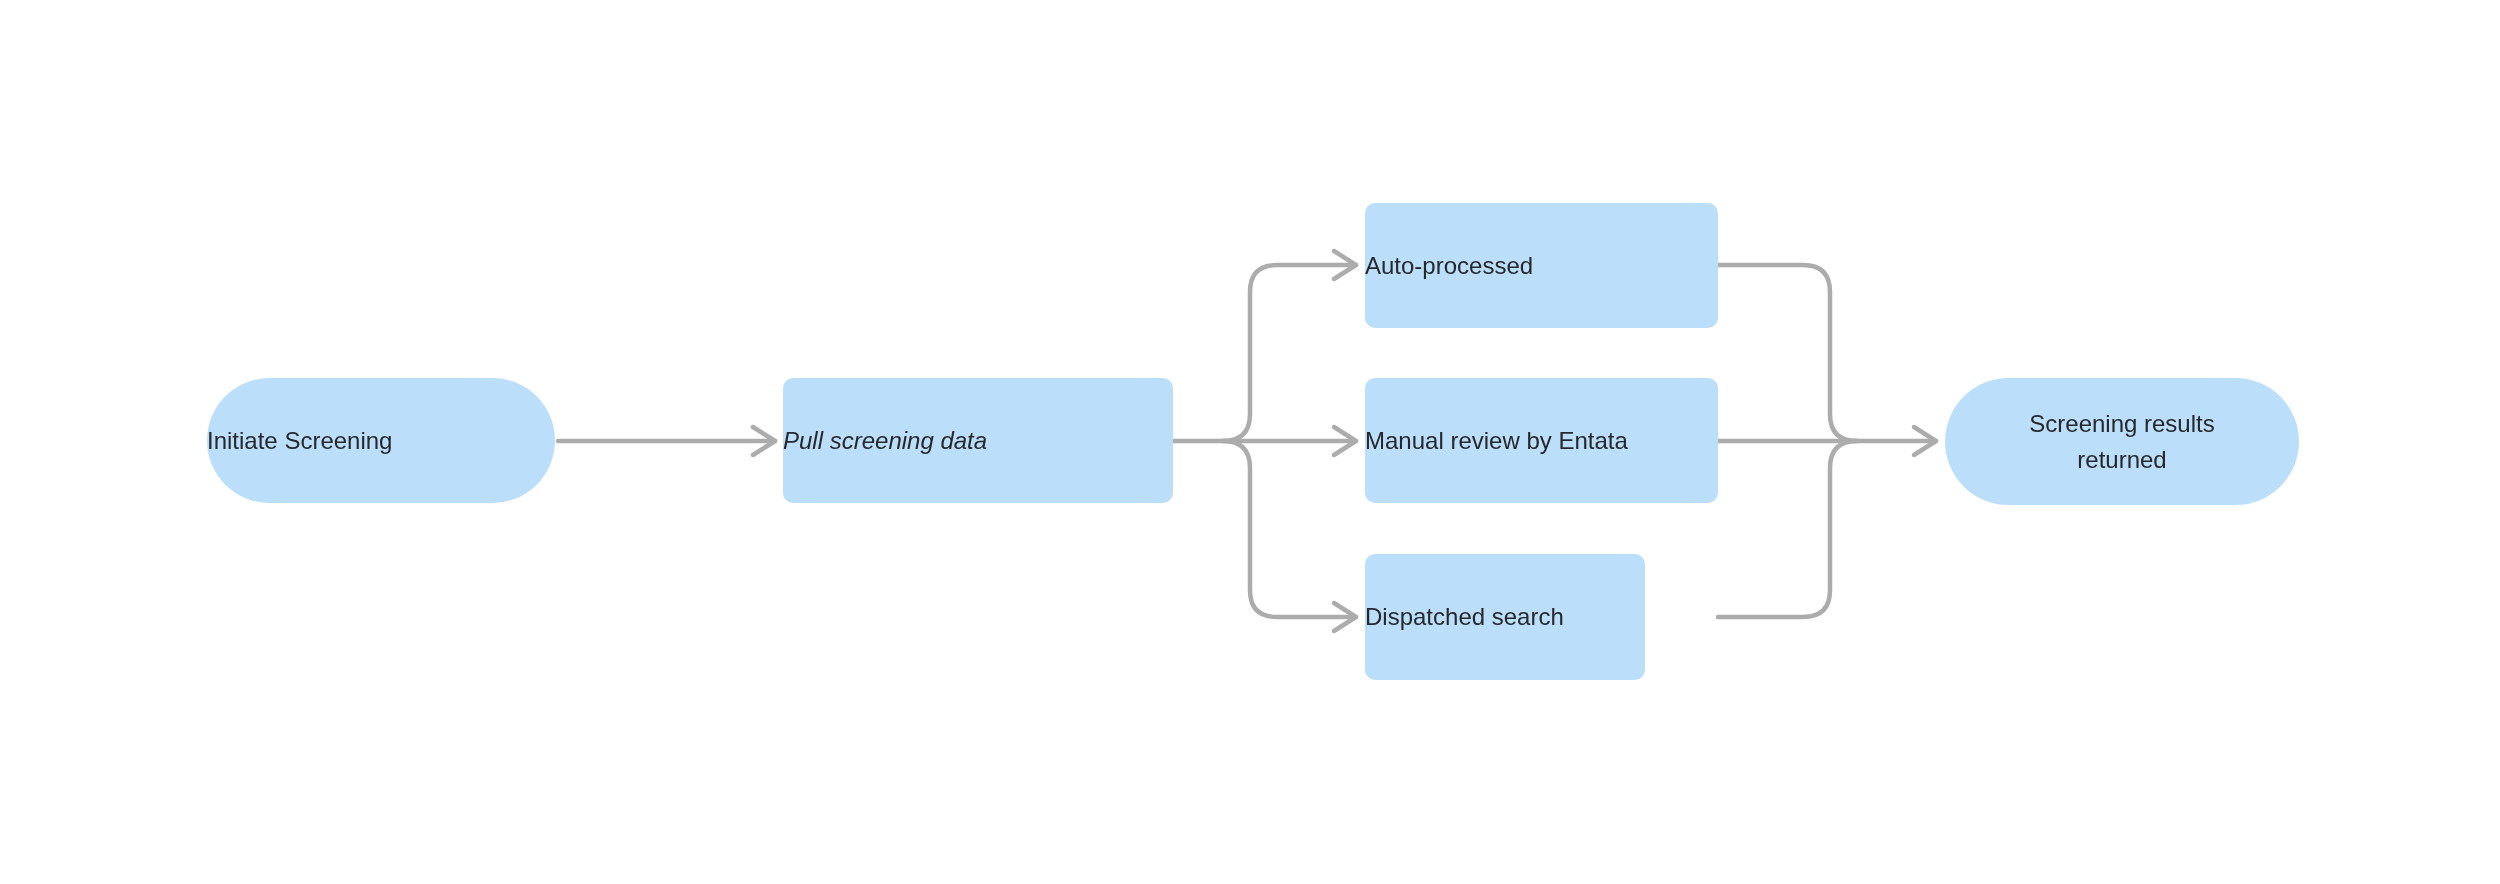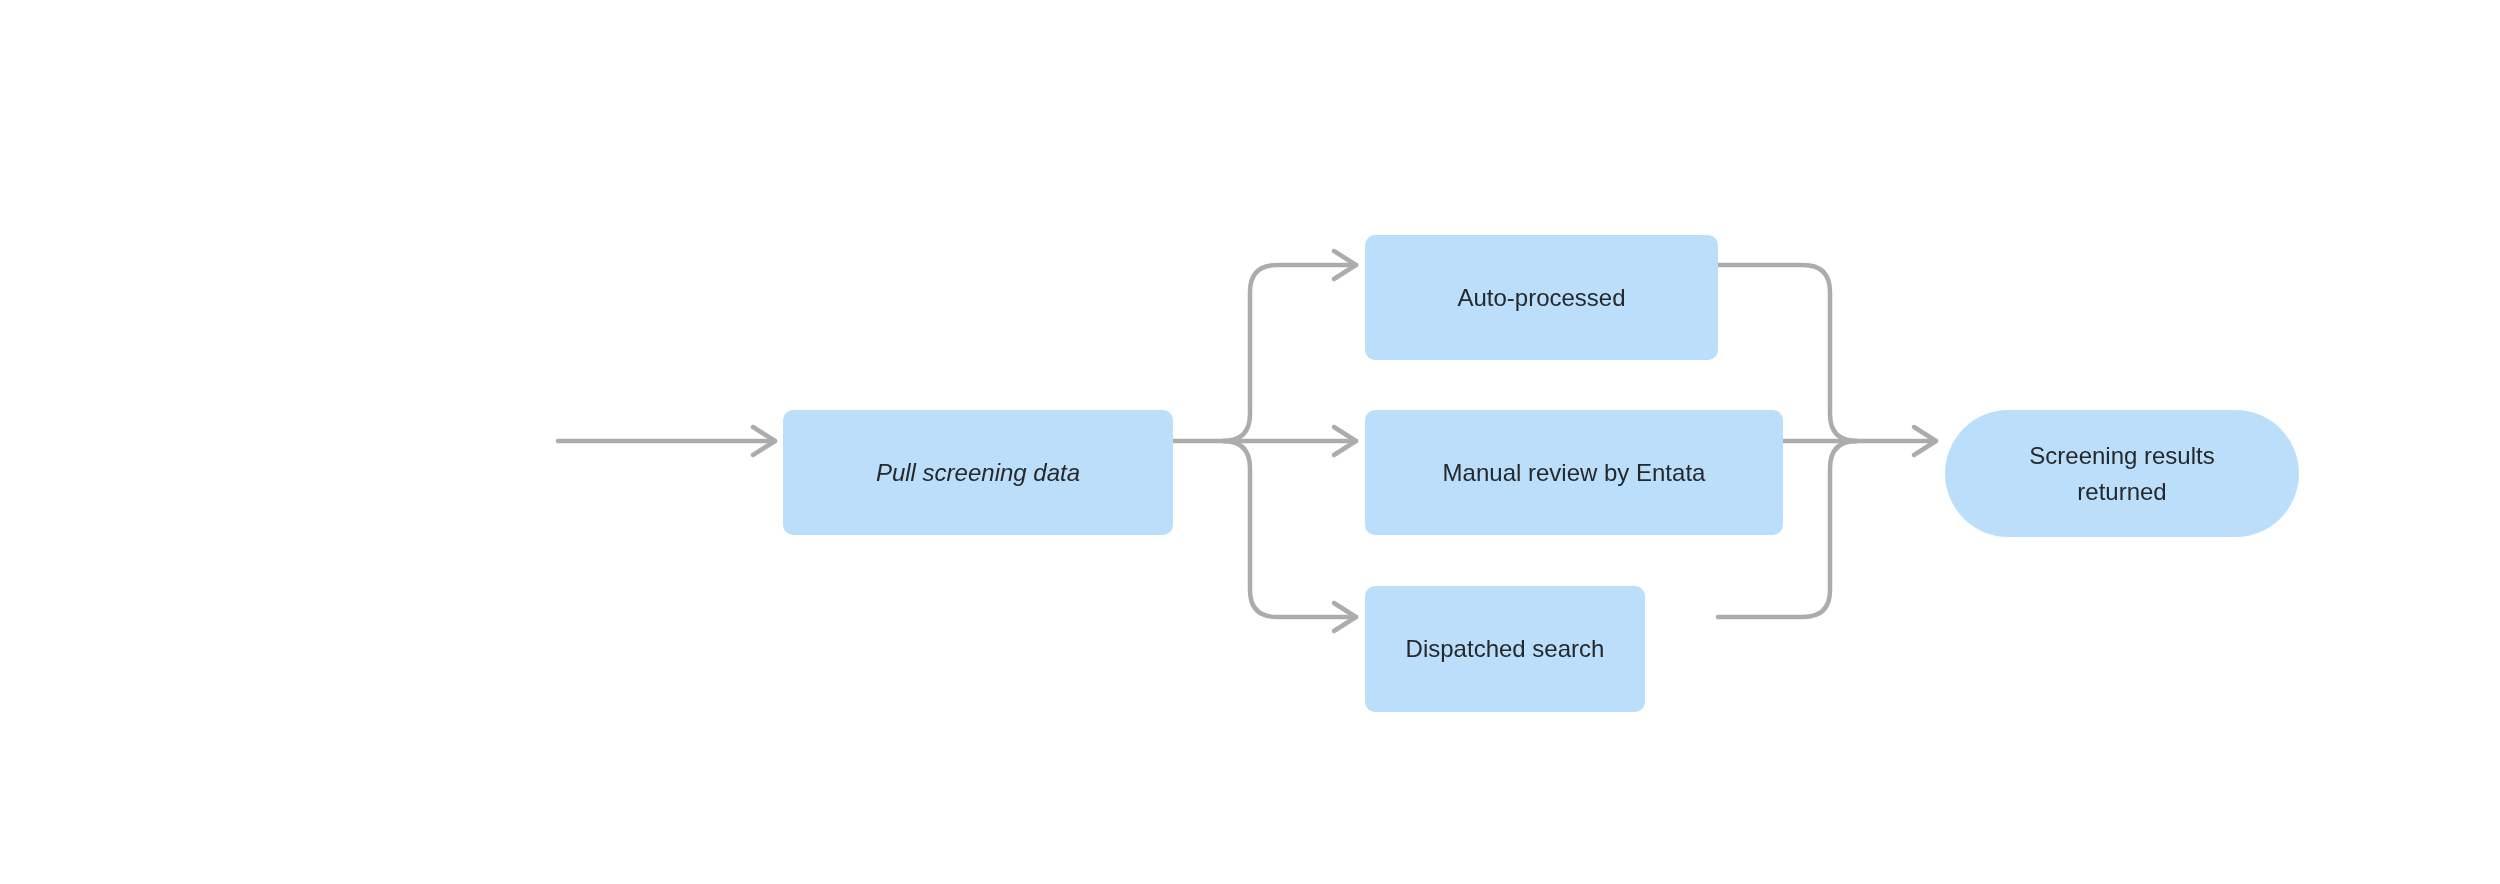--- a/index.html
+++ b/index.html
@@ -34,37 +34,36 @@
     fill: none;
     stroke: var(--connector, #acacac);
     stroke-width: 4.5;
     stroke-linecap: round;
     stroke-linejoin: round;
   }
   .node {
     position: absolute;
     display: flex;
     align-items: center;
-    justify-content: center;
+    justify-content: flex-start;
     text-align: center;
     background: var(--node-fill, #bbdffb);
     color: var(--node-text, #26282c);
     font-size: 24px;
     line-height: 36px;
     font-weight: 400;
     box-sizing: border-box;
-    margin-top: 32px;
   }
   .node.rect { border-radius: 10px; }
   .node.pill { border-radius: 70px; }
 
   .n-initiate   { left: 207px;  top: 378px; width: 348px; height: 125px; }
   .n-pull       { left: 783px;  top: 378px; width: 390px; height: 125px; font-style: italic; }
   .n-auto       { left: 1365px; top: 203px; width: 353px; height: 125px; }
-  .n-manual     { left: 1365px; top: 378px; width: 418px; height: 125px; }
+  .n-manual     { left: 1365px; top: 378px; width: 353px; height: 125px; }
   .n-dispatched { left: 1365px; top: 554px; width: 280px; height: 126px; }
   .n-results    { left: 1945px; top: 378px; width: 354px; height: 127px; padding: 12px 62px; }
 </style>
 </head>
 <body>
 
 <div class="canvas">
 
   <svg class="edges" viewBox="0 0 2500 884" aria-hidden="true">
     <defs>
@@ -81,20 +80,23 @@
 
     <path class="edge" d="M 1223 441 Q 1250 441 1250 468 L 1250 590 Q 1250 617 1277 617 L 1356 617" marker-end="url(#arrow)"></path>
 
     <path class="edge" d="M 1718 265 L 1803 265 Q 1830 265 1830 292 L 1830 414 Q 1830 441 1857 441"></path>
 
     <path class="edge" d="M 1718 617 L 1803 617 Q 1830 617 1830 590 L 1830 468 Q 1830 441 1857 441"></path>
 
     <path class="edge" d="M 1718 441 L 1936 441" marker-end="url(#arrow)"></path>
   </svg>
 
+  <div class="node pill n-initiate">
+    <span class="node-label">Initiate Screening</span>
+  </div>
 
   <div class="node rect n-pull">
     <span class="node-label">Pull screening data</span>
   </div>
 
   <div class="node rect n-auto">
     <span class="node-label">Auto-processed</span>
   </div>
 
   <div class="node rect n-manual">

